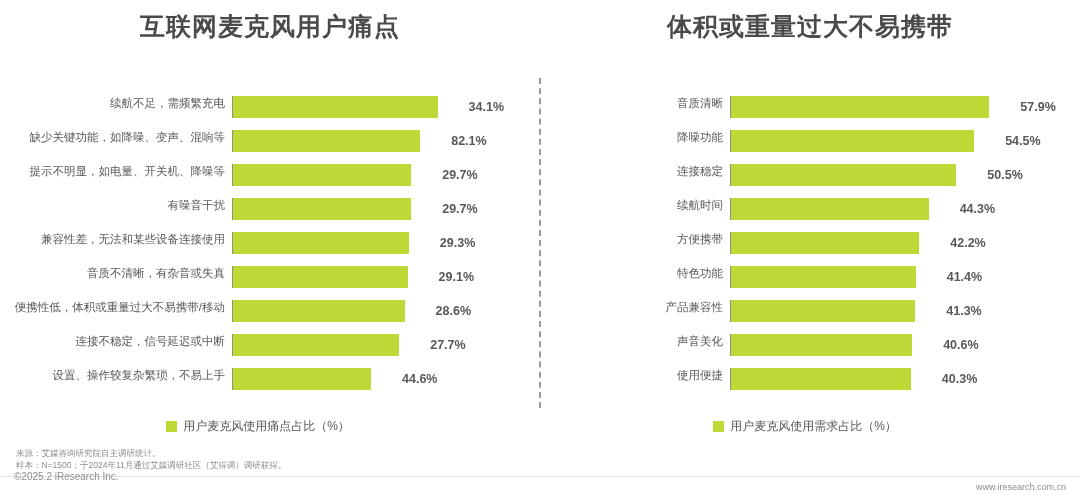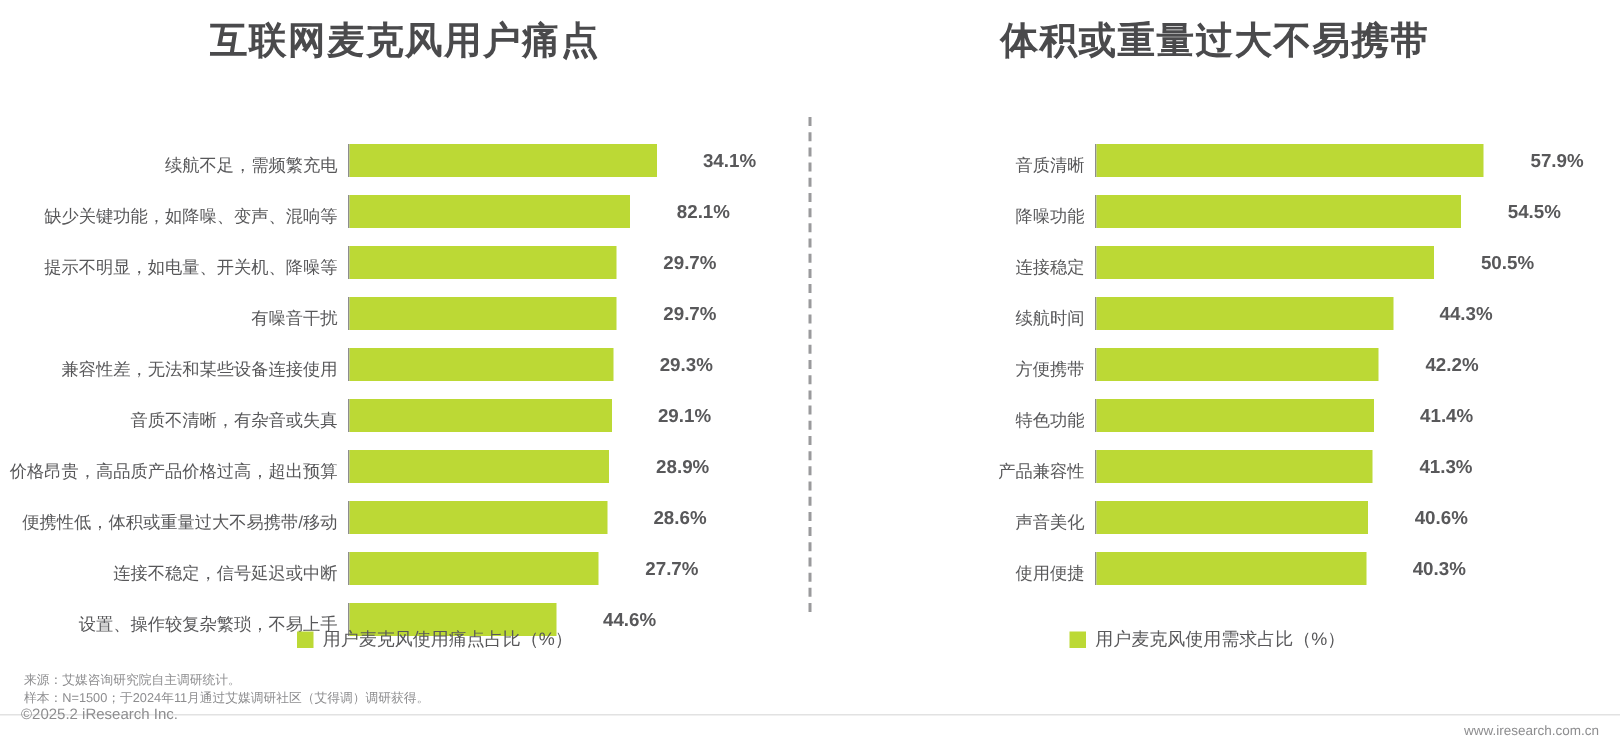--- a/index.html
+++ b/index.html
@@ -23,21 +23,21 @@
 
   
   .divider{
     position:absolute;left:539px;top:78px;width:0;height:330px;
     border-left:2px dashed #9a9a9c;
   }
 
   
   .chart-area{position:absolute;left:0;top:96px;width:100%;}
   .row{
-    display:flex;align-items:flex-end;height:22px;margin-bottom:12px;
+    display:flex;align-items:flex-start;height:22px;margin-bottom:12px;
   }
   .row-label{
     text-align:right;font-size:11.5px;color:#58585a;
     white-space:nowrap;padding-right:7px;box-sizing:border-box;
     overflow:hidden;
   }
   .bar-wrap{position:relative;height:22px;display:flex;align-items:center;
     border-left:1px solid #8d8d8f;padding-left:0;gap:24px;}
   .bar{height:22px;background:#bcd935;}
   .bar-val{font-size:12.5px;font-weight:bold;color:#58585a;padding-left:7px;white-space:nowrap;}
@@ -49,21 +49,21 @@
   
   .panel-right .row-label{width:190px;}
   .panel-right .bar-wrap{width:335px;}
 
   
   .legend{
     position:absolute;top:418px;width:100%;
     display:flex;align-items:center;justify-content:center;
     font-size:12px;color:#58585a;
   }
-  .panel-left .legend{padding-right:24px;box-sizing:border-box;margin-left:32px;}
+  .panel-left .legend{padding-right:24px;box-sizing:border-box;}
   .panel-right .legend{padding-right:10px;box-sizing:border-box;}
   .legend-swatch{width:11px;height:11px;background:#bcd935;margin-right:6px;display:inline-block;}
 
   
   .notes{position:absolute;left:16px;top:448px;font-size:8.5px;color:#8d8d8f;line-height:11.5px;}
   .notes div{white-space:nowrap;}
   .copyright{position:absolute;left:14px;top:471px;font-size:10px;color:#8d8d8f;}
   .site{position:absolute;right:14px;top:482px;font-size:9px;color:#8d8d8f;}
   .footer-rule{position:absolute;left:0;top:476px;width:1080px;height:1px;background:#e2e2e2;}
 </style>
@@ -111,27 +111,20 @@
           </div>
         </div>
         <div class="row">
           <div class="row-label">音质不清晰，有杂音或失真</div>
           <div class="bar-wrap">
             <div class="bar" style="width: 174.6px; background: rgb(188, 217, 53);"></div>
             <div class="bar-val">29.1%</div>
           </div>
         </div>
         <div class="row">
-          <div class="row-label">价格昂贵，高品质产品价格过高，超出预算</div>
-          <div class="bar-wrap">
-            <div class="bar" style="width: 173.4px; background: rgb(188, 217, 53);"></div>
-            <div class="bar-val">28.9%</div>
-          </div>
-        </div>
-        <div class="row">
           <div class="row-label">便携性低，体积或重量过大不易携带/移动</div>
           <div class="bar-wrap">
             <div class="bar" style="width: 171.6px; background: rgb(188, 217, 53);"></div>
             <div class="bar-val">28.6%</div>
           </div>
         </div>
         <div class="row">
           <div class="row-label">连接不稳定，信号延迟或中断</div>
           <div class="bar-wrap">
             <div class="bar" style="width: 166.2px; background: rgb(188, 217, 53);"></div>

